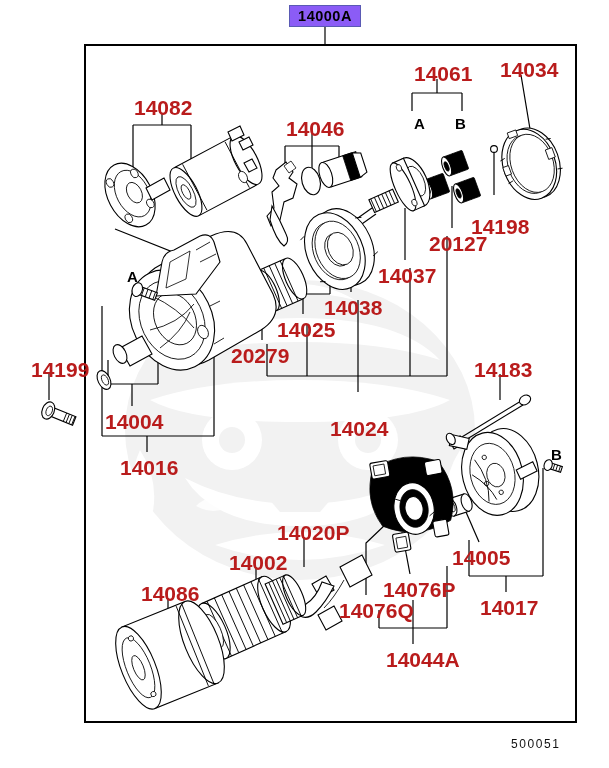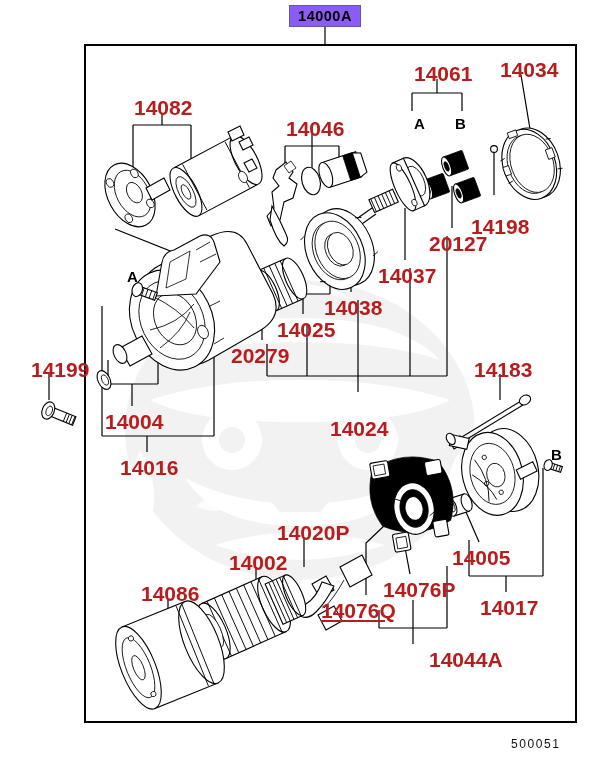--- a/index.html
+++ b/index.html
@@ -444,22 +444,22 @@
       <div class="callout" style="left: 120px; top: 456px;">14016</div>
       <div class="callout" style="left: 330px; top: 396px; margin-top: 21px;">14024</div>
       <div class="callout" style="left: 31px; top: 358px;">14199</div>
       <div class="callout" style="left: 474px; top: 358px;">14183</div>
       <div class="callout" style="left: 452px; top: 546px;">14005</div>
       <div class="callout" style="left: 480px; top: 596px;">14017</div>
       <div class="callout" style="left: 277px; top: 521px;">14020P</div>
       <div class="callout" style="left: 229px; top: 551px;">14002</div>
       <div class="callout" style="left: 141px; top: 582px;">14086</div>
       <div class="callout" style="left: 383px; top: 578px;">14076P</div>
-      <div class="callout" style="left: 321px; top: 599px; text-decoration: underline;">14076Q</div>
-      <div class="callout" style="left: 386px; top: 648px; margin-left: 43px;">14044A</div>
+      <div class="callout" style="left: 339px; top: 599px;">14076Q</div>
+      <div class="callout" style="left: 386px; top: 648px;">14044A</div>
     </div>
   <div id="sublabel-layer">
       <div class="sublabel" style="left: 414px; top: 115px;">A</div>
       <div class="sublabel" style="left: 455px; top: 115px;">B</div>
       <div class="sublabel" style="left: 127px; top: 268px;">A</div>
       <div class="sublabel" style="left: 551px; top: 446px;">B</div>
     </div>
 
 </div>
 

